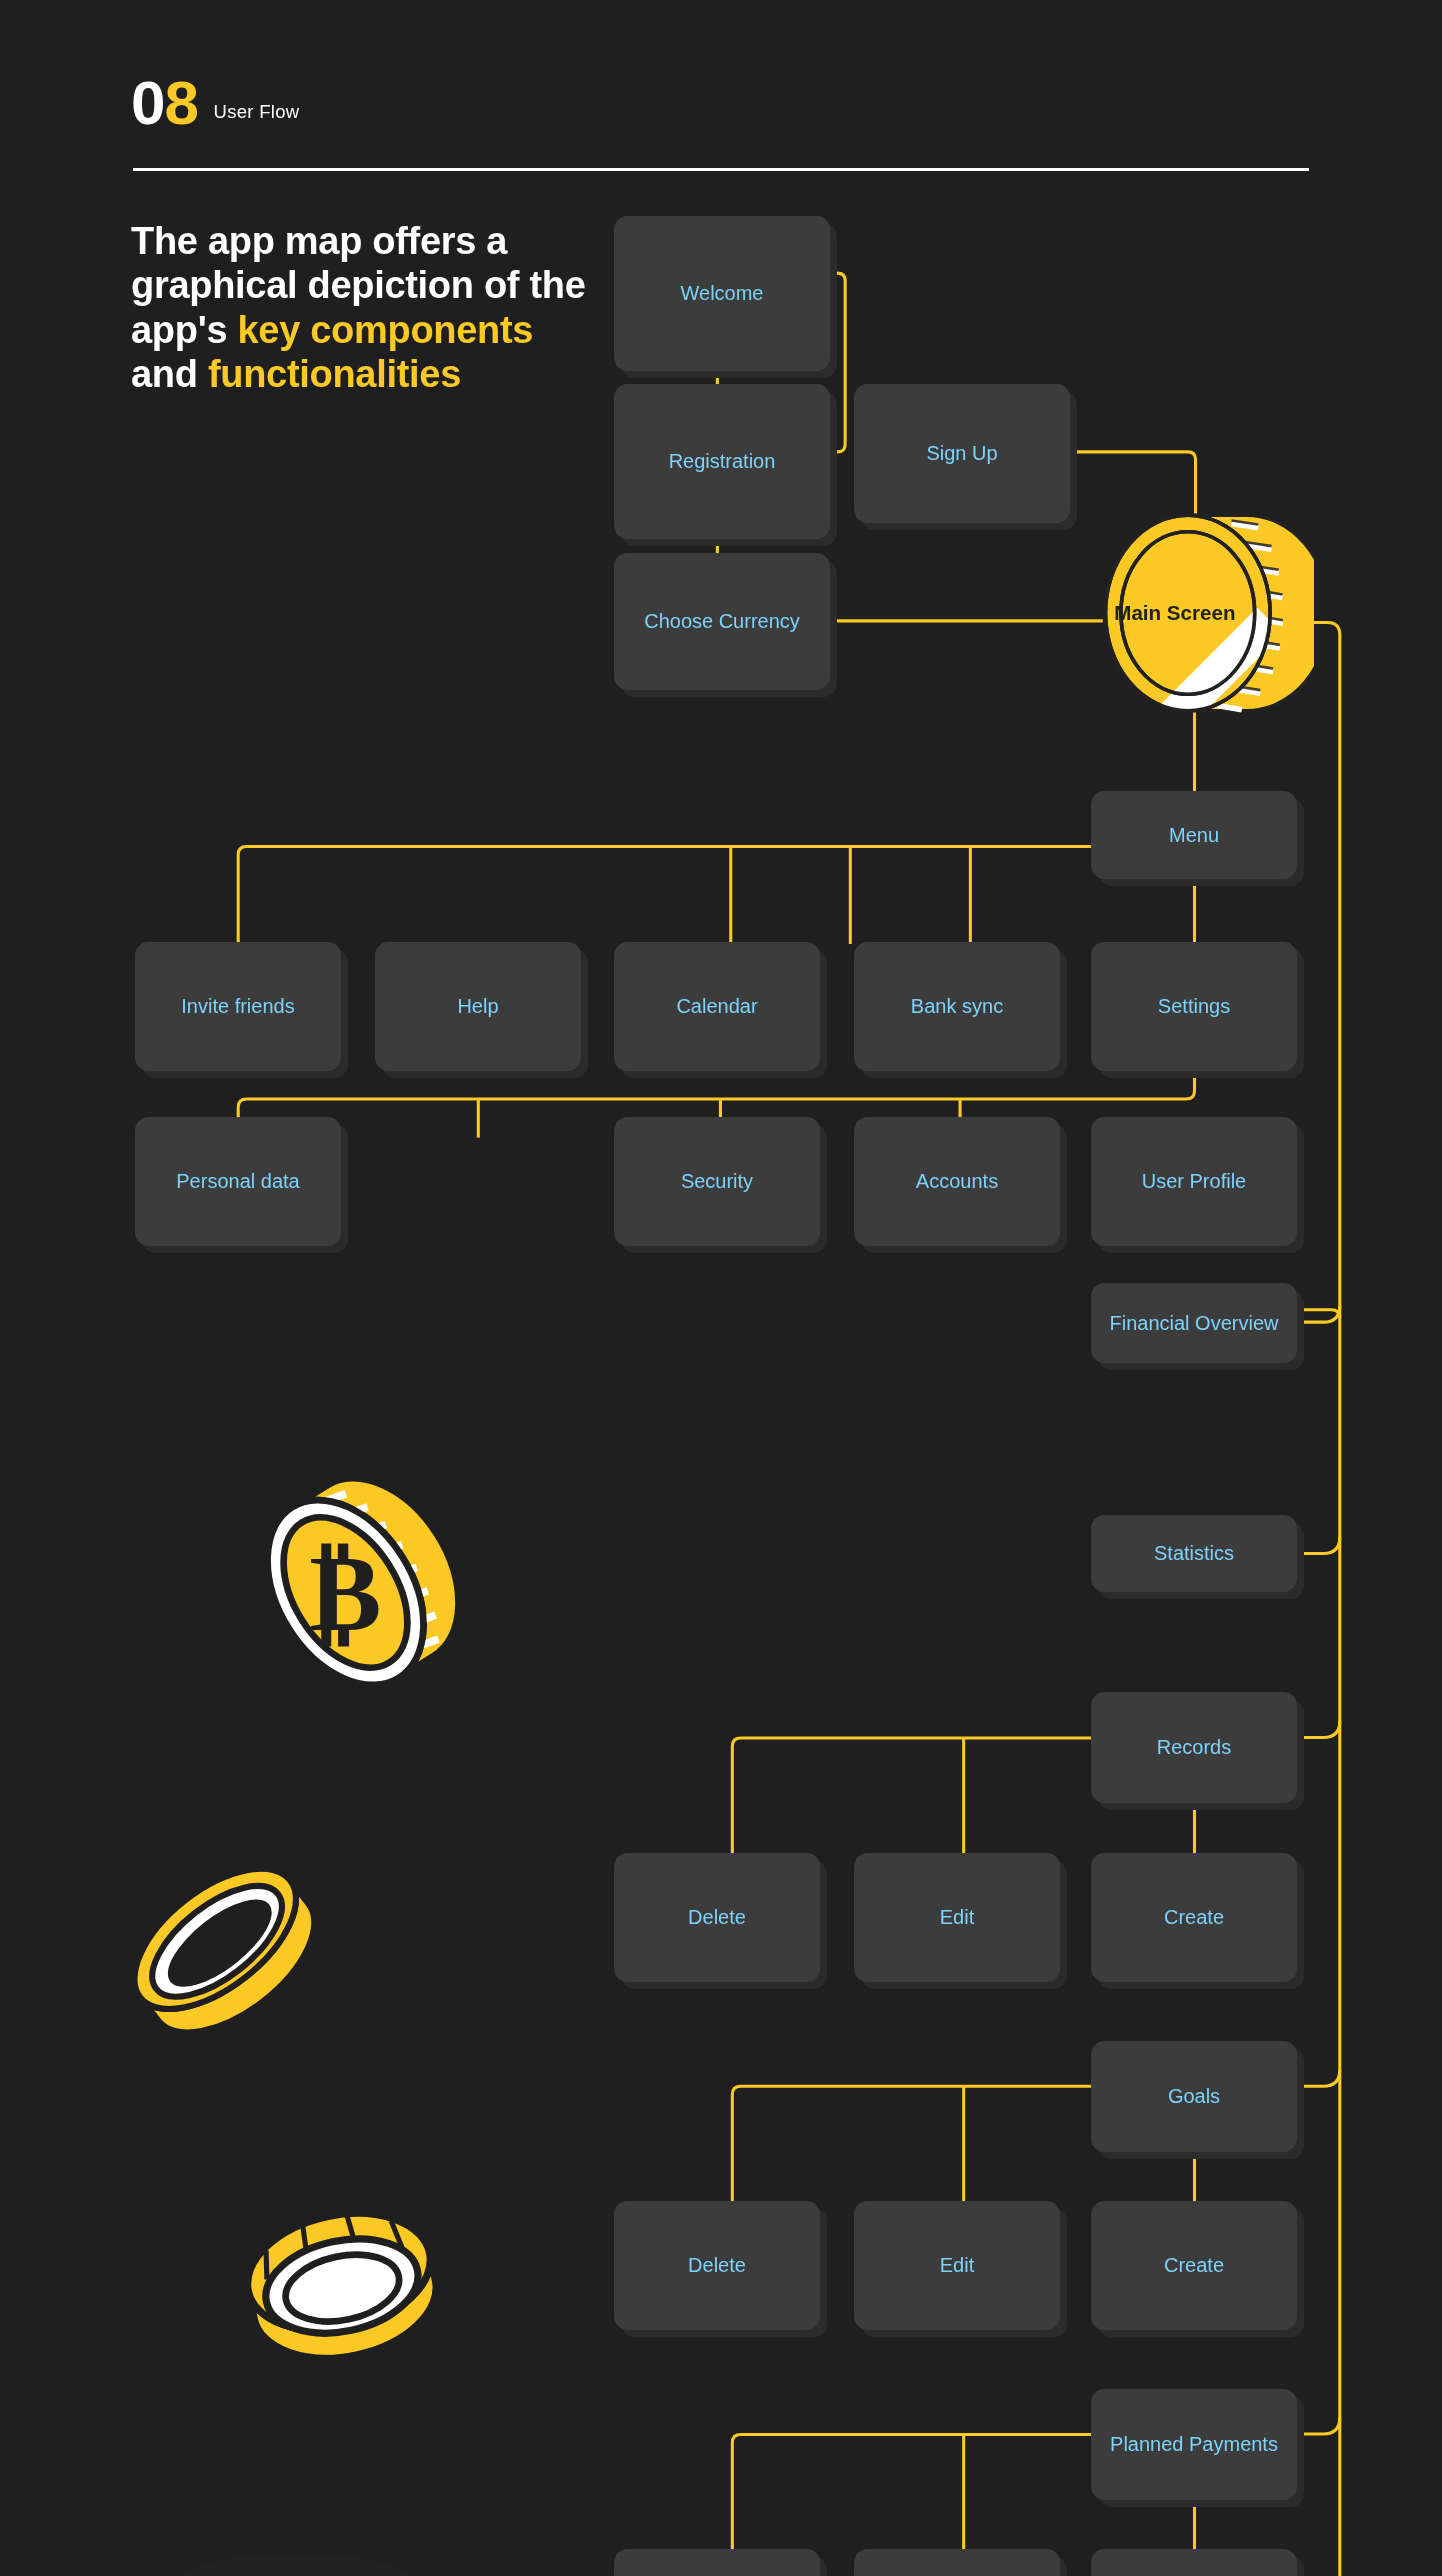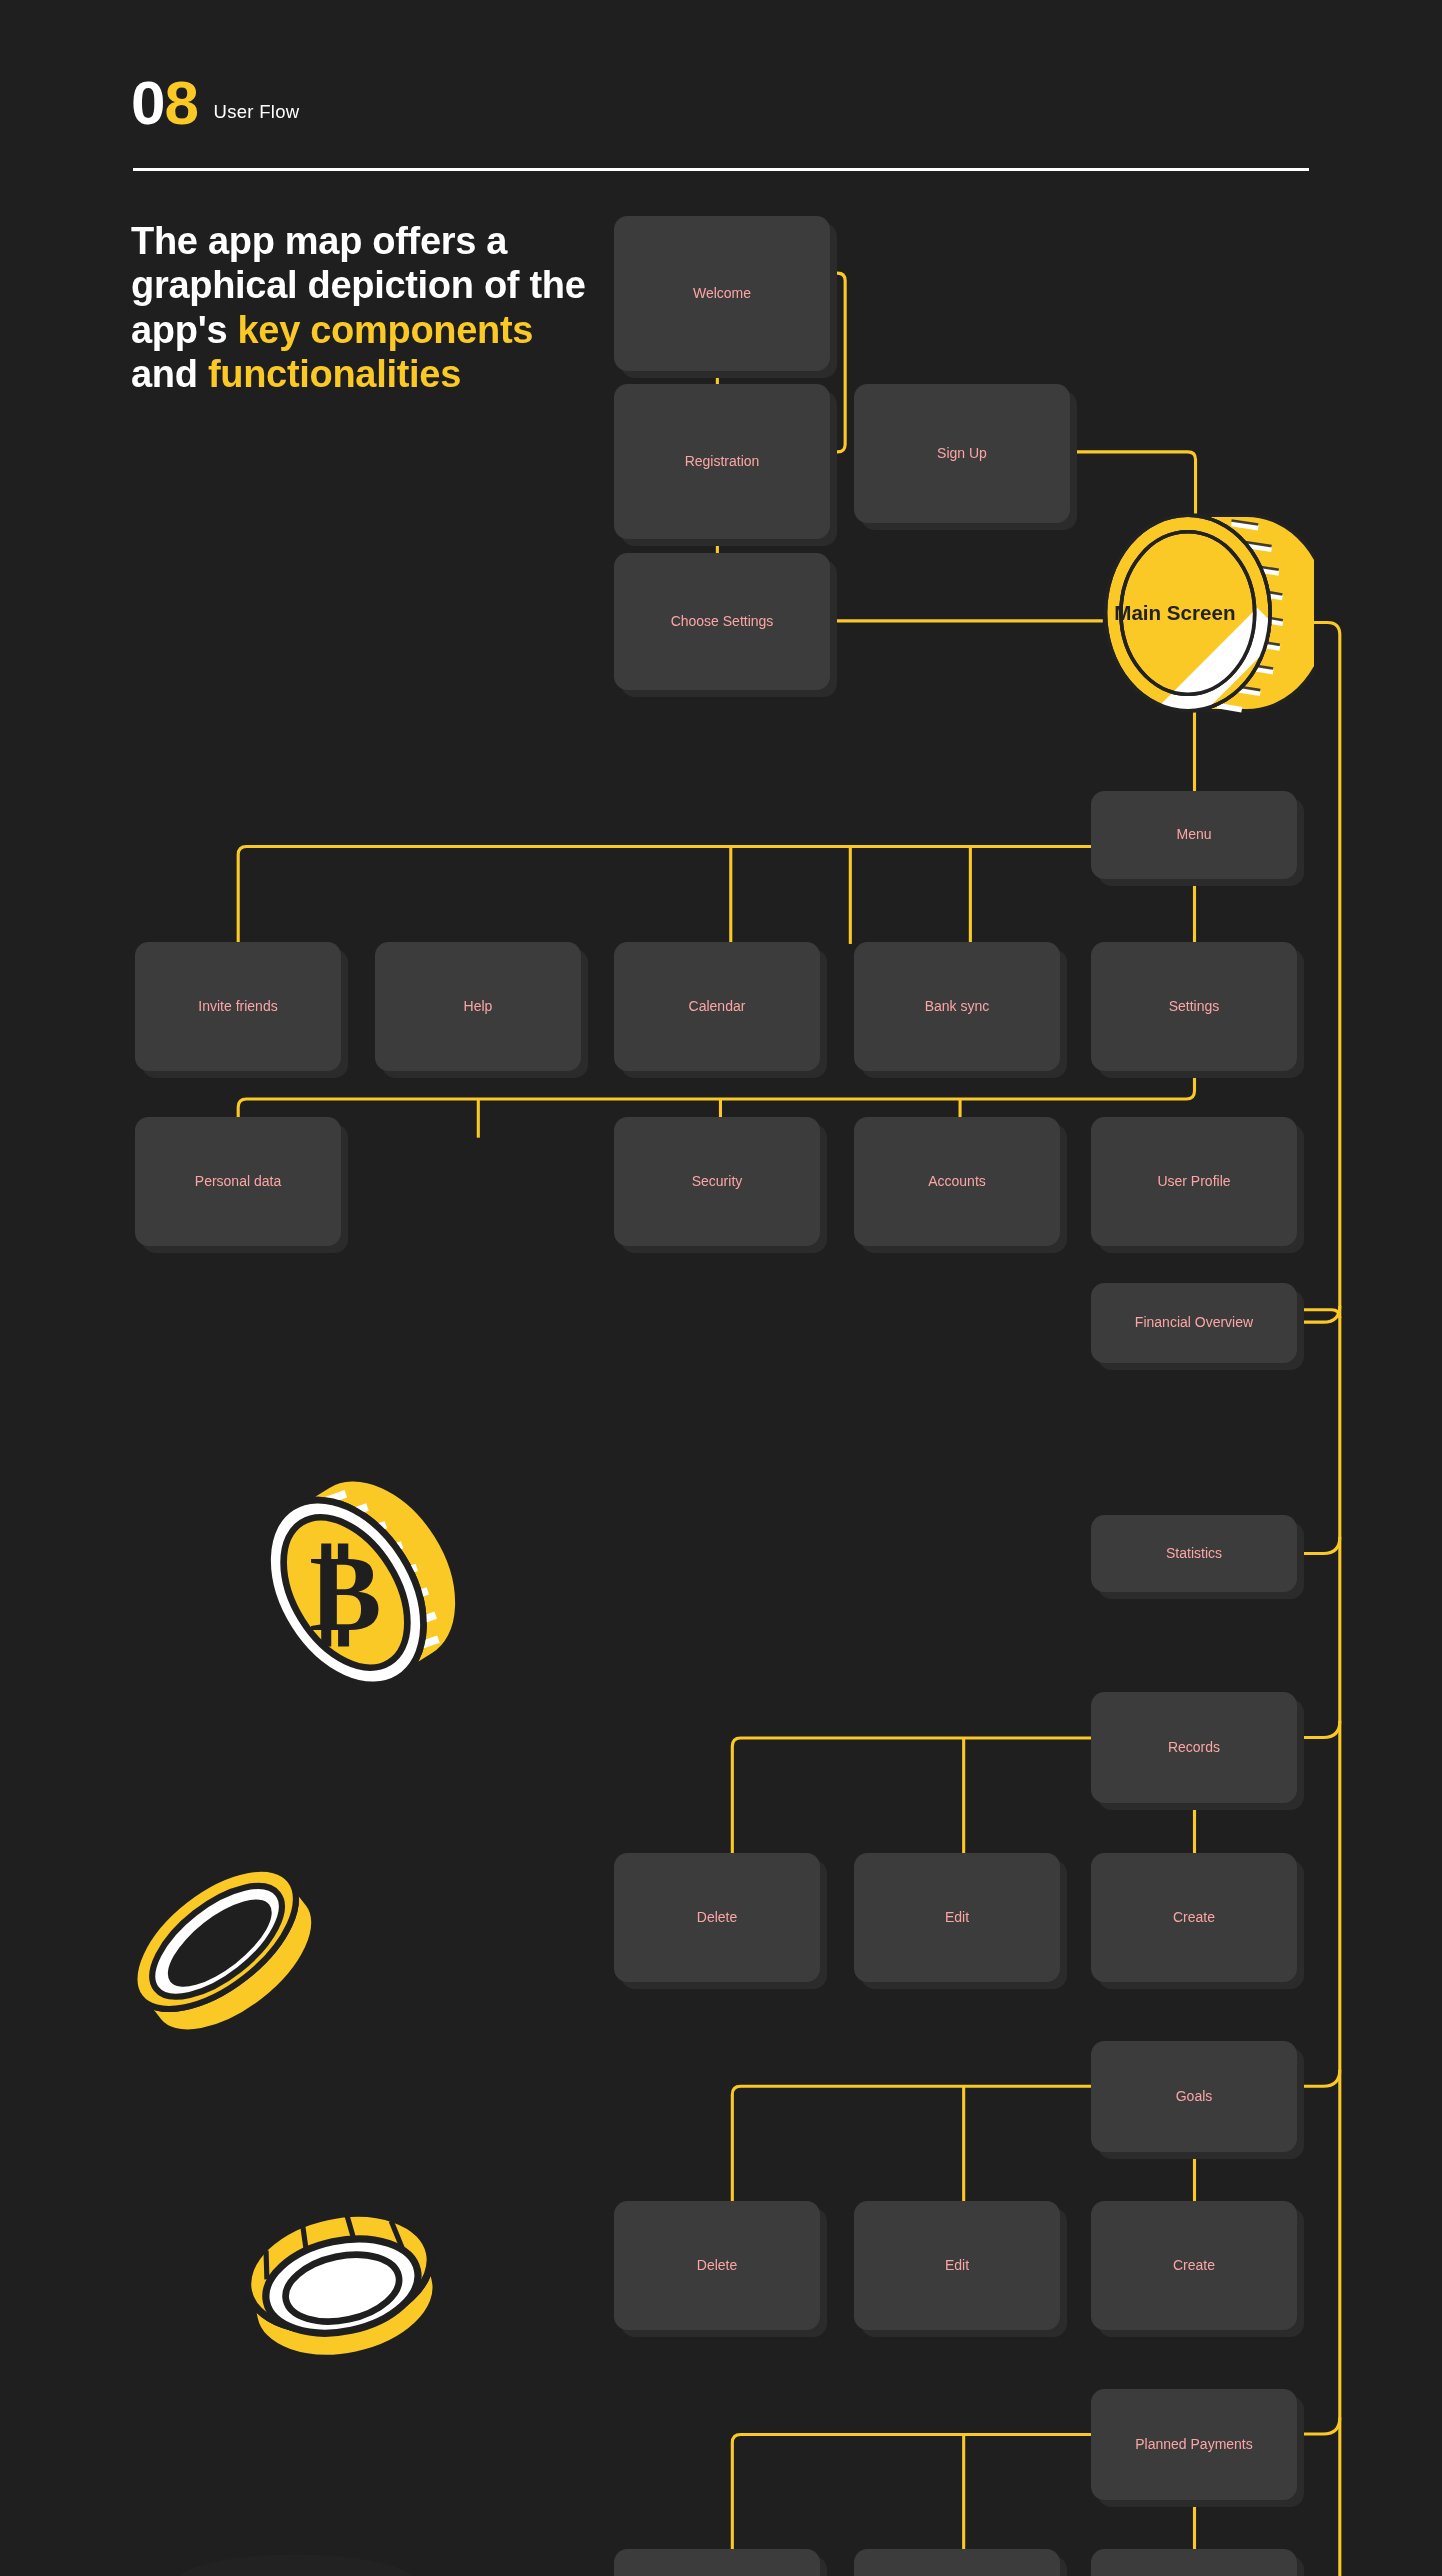--- a/index.html
+++ b/index.html
@@ -33,21 +33,21 @@
     position:absolute; left:7.2px; top:7.2px; width:100%; height:100%;
     background:#2b2b2b; border-radius:13.4px;
   }
   .node .card {
     position:absolute; left:0; top:0; width:100%; height:100%;
     background:#3c3c3c; border-radius:13.4px;
     display:flex; align-items:center; justify-content:center;
     text-align:center; padding:5.2px 9.3px;
   }
   .node .card span {
-    color:#fca5a5; font-size:14px; font-weight:400; line-height:1.25;
+    color:#7dd3fc; font-size:20px; font-weight:400; line-height:1.25;
   }
 
   
   .coin-node { position:absolute; }
   .coin-node .lbl {
     position:absolute; left:0; top:0; width:100%; height:100%;
     display:flex; align-items:center; justify-content:center;
     color:#222222; font-size:20.6px; font-weight:700; z-index:5;
     pointer-events:none;
   }
@@ -145,21 +145,21 @@
   <div class="node" style="left:854px;top:384px;width:216px;height:139px;">
     <div class="shadowlayer"></div>
     <div class="card">
         <span>Sign Up</span>
       </div>
   </div>
 
   <div class="node" style="left:614px;top:553px;width:216px;height:137px;">
     <div class="shadowlayer"></div>
     <div class="card">
-        <span>Choose Settings</span>
+        <span>Choose Currency</span>
       </div>
   </div>
 
   <div class="coin-node" style="left:1077px;top:505px;width:237px;height:216px;">
     <svg width="237" height="216" viewBox="0 0 460 420">
       <defs>
         <clipPath id="mcFace">
             <ellipse cx="215" cy="210" rx="130" ry="158"></ellipse>
           </clipPath>
         <clipPath id="mcRim">

